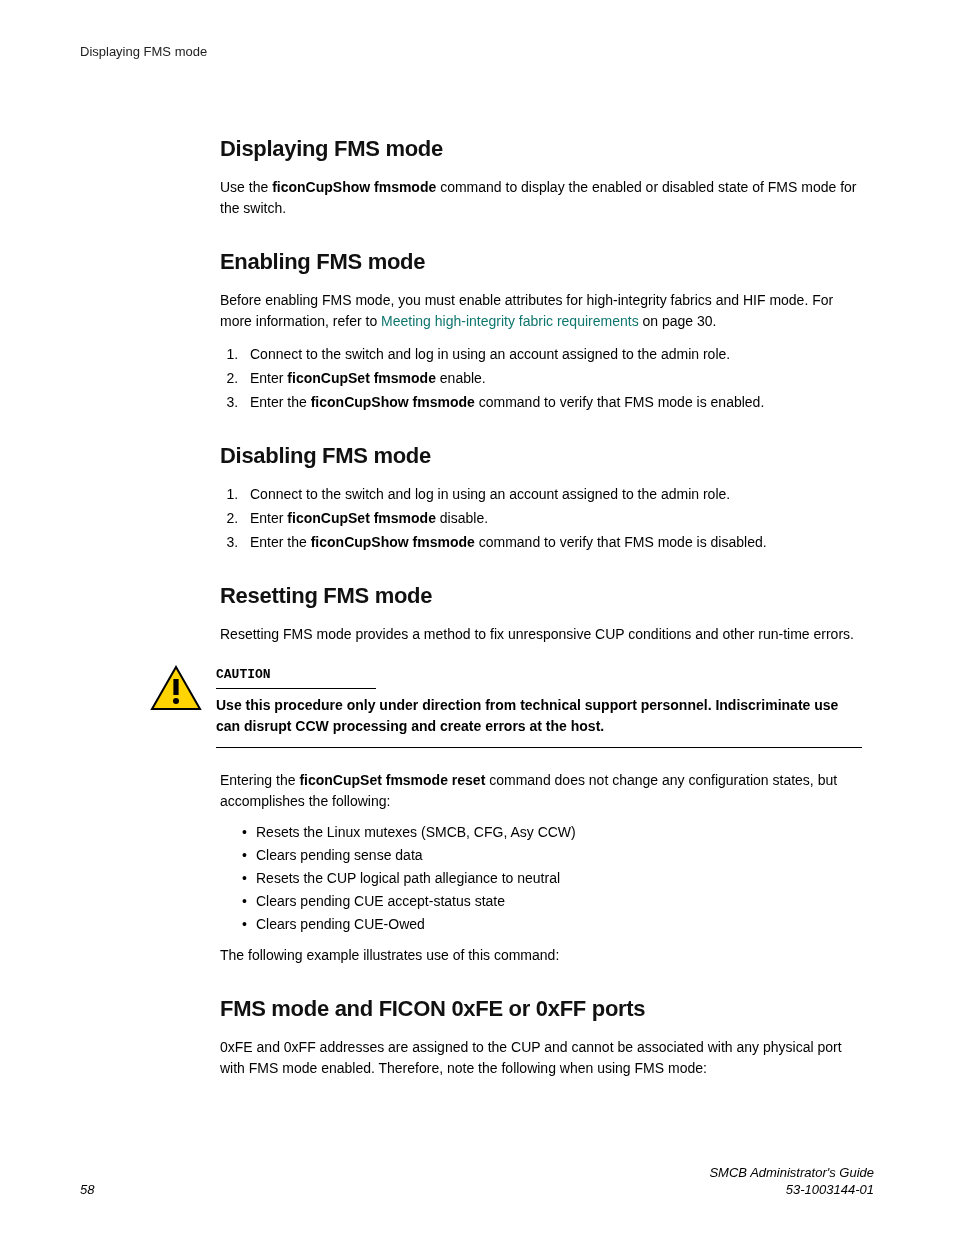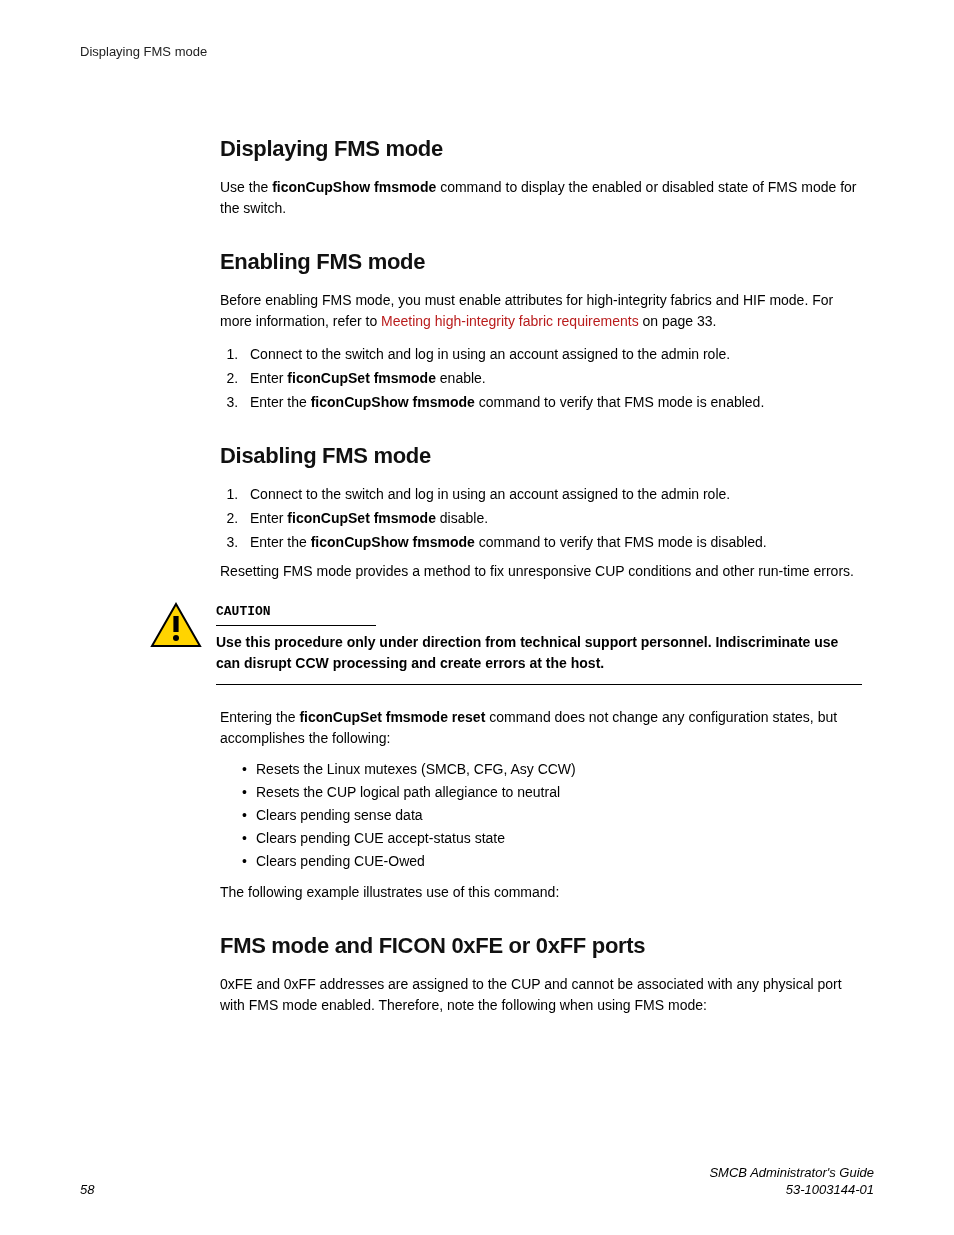--- a/index.html
+++ b/index.html
@@ -50,21 +50,21 @@
   ul.bulleted li {
     position: relative;
     padding-left: 14px;
     margin: 2px 0;
   }
   ul.bulleted li::before {
     content: "•";
     position: absolute;
     left: 0;
   }
-  a.link { color: #b91c1c; text-decoration: none; }
+  a.link { color: #0f766e; text-decoration: none; }
   b { font-weight: bold; }
 
   .caution-row {
     display: flex;
     align-items: flex-start;
     gap: 14px;
     margin-top: 20px;
     margin-left: -70px;
   }
   .caution-icon svg { display: block; }
@@ -116,21 +116,21 @@
 
   <div class="content">
 
     <h2>Displaying FMS mode</h2>
     <p>
       <span>Use the </span><b>ficonCupShow fmsmode</b><span> command to display the enabled or disabled state of FMS mode for the switch.</span>
     </p>
 
     <h2>Enabling FMS mode</h2>
     <p>
-      <span>Before enabling FMS mode, you must enable attributes for high-integrity fabrics and HIF mode. For more information, refer to </span><a class="link">Meeting high-integrity fabric requirements</a><span> on page 33.</span>
+      <span>Before enabling FMS mode, you must enable attributes for high-integrity fabrics and HIF mode. For more information, refer to </span><a class="link">Meeting high-integrity fabric requirements</a><span> on page 30.</span>
     </p>
     <ol class="numbered">
       <li>Connect to the switch and log in using an account assigned to the admin role.</li>
       <li>
         <span>Enter </span><b>ficonCupSet fmsmode</b><span> enable.</span>
       </li>
       <li>
         <span>Enter the </span><b>ficonCupShow fmsmode</b><span> command to verify that FMS mode is enabled.</span>
       </li>
     </ol>
@@ -139,20 +139,21 @@
     <ol class="numbered">
       <li>Connect to the switch and log in using an account assigned to the admin role.</li>
       <li>
         <span>Enter </span><b>ficonCupSet fmsmode</b><span> disable.</span>
       </li>
       <li>
         <span>Enter the </span><b>ficonCupShow fmsmode</b><span> command to verify that FMS mode is disabled.</span>
       </li>
     </ol>
 
+    <h2>Resetting FMS mode</h2>
     <p>Resetting FMS mode provides a method to fix unresponsive CUP conditions and other run-time errors.</p>
 
     <div class="caution-row">
       <div class="caution-icon">
         <svg width="52" height="46" viewBox="0 0 52 46">
           <polygon points="26,2 50,44 2,44" fill="#ffd400" stroke="#000" stroke-width="2"></polygon>
           <rect x="23.4" y="14" width="5.2" height="16" fill="#000"></rect>
           <circle cx="26" cy="36" r="3" fill="#000"></circle>
         </svg>
       </div>
@@ -161,22 +162,22 @@
         <div class="caution-text">Use this procedure only under direction from technical support personnel. Indiscriminate use can disrupt CCW processing and create errors at the host.</div>
       </div>
     </div>
 
     <p>
       <span>Entering the </span><b>ficonCupSet fmsmode reset</b><span> command does not change any configuration states, but accomplishes the following:</span>
     </p>
 
     <ul class="bulleted">
       <li>Resets the Linux mutexes (SMCB, CFG, Asy CCW)</li>
+      <li>Clears pending sense data</li>
       <li>Resets the CUP logical path allegiance to neutral</li>
-      <li>Clears pending sense data</li>
       <li>Clears pending CUE accept-status state</li>
       <li>Clears pending CUE-Owed</li>
     </ul>
 
     <p>The following example illustrates use of this command:</p>
 
     <h2>FMS mode and FICON 0xFE or 0xFF ports</h2>
     <p>0xFE and 0xFF addresses are assigned to the CUP and cannot be associated with any physical port with FMS mode enabled. Therefore, note the following when using FMS mode:</p>
 
   </div>

